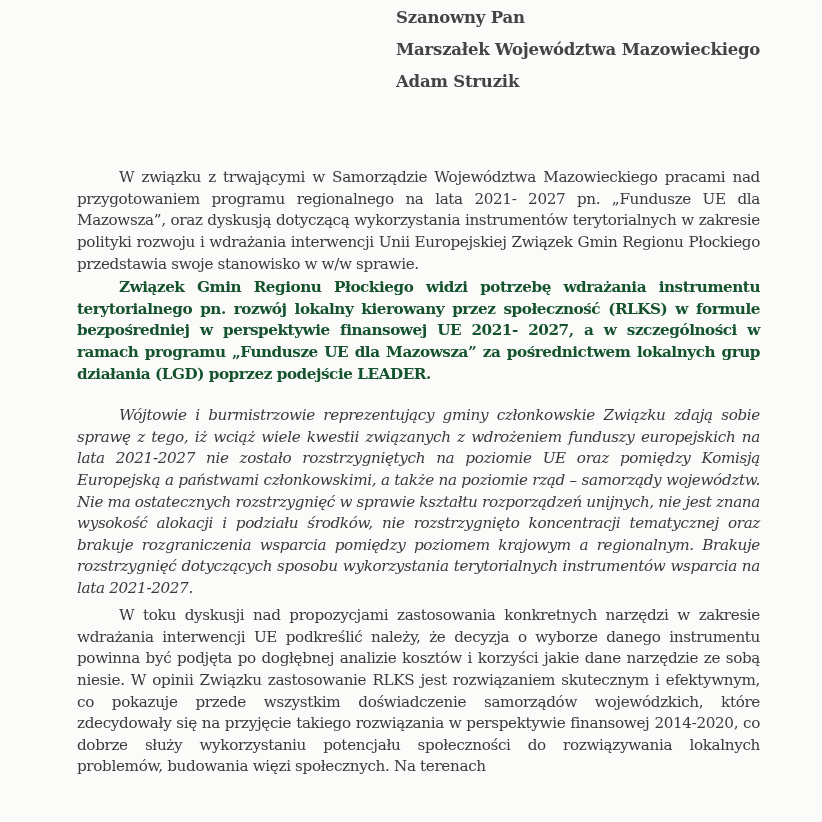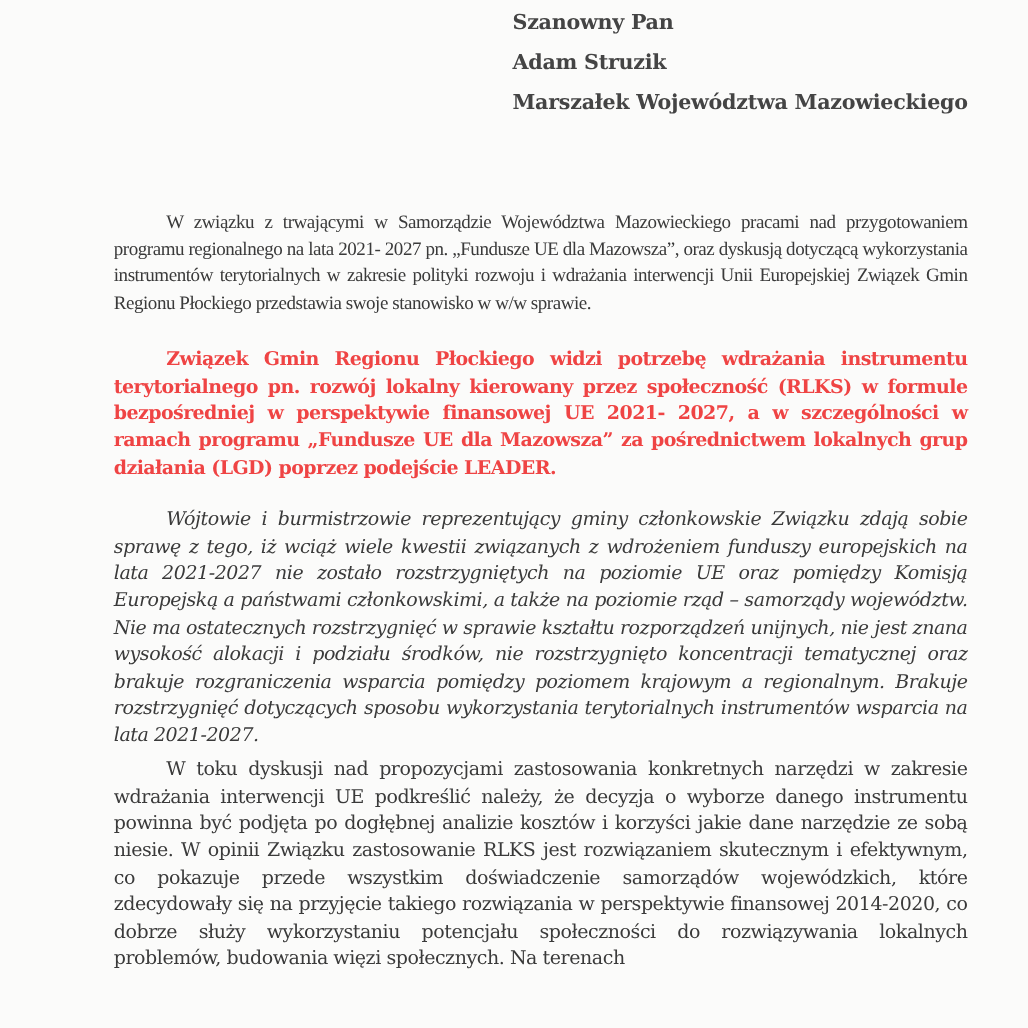--- a/index.html
+++ b/index.html
@@ -14,21 +14,20 @@
       color: #3a3a3a;
       font-family: "DejaVu Serif", "Liberation Serif", serif;
       position: relative;
     }
     .page {
       position: absolute;
       left: 0;
       top: 0;
       width: 710px;
       height: 822px;
-      margin-left: 14px;
     }
     .addressee {
       position: absolute;
       left: 396px;
       top: 2px;
       font-weight: bold;
       font-size: 16.5px;
       line-height: 32px;
       color: #444;
       font-family: "DejaVu Serif", serif;
@@ -41,36 +40,36 @@
       width: 683px;
       font-size: 15.2px;
       line-height: 21.6px;
       text-align: justify;
       text-indent: 42px;
       letter-spacing: -0.35px;
       word-spacing: 0px;
     }
     .para.bold {
       font-weight: bold;
-      color: #ef4444;
+      color: #14532d;
       letter-spacing: -0.45px;
       font-size: 15.2px;
     }
-    #p1 { top: 152px; font-family: Liberation Serif, serif; }
+    #p1 { top: 152px; }
     #p2 { top: 262px; }
     #p3 { top: 390px; font-style: italic; }
     #p4 { top: 590px; }
   </style>
 </head>
 <body>
 
 <div class="page">
   <div class="addressee">
     <div>Szanowny Pan</div>
+    <div>Marszałek Województwa Mazowieckiego</div>
     <div>Adam Struzik</div>
-    <div>Marszałek Województwa Mazowieckiego</div>
   </div>
 
   <p class="para" id="p1">W związku z trwającymi w Samorządzie Województwa Mazowieckiego pracami nad przygotowaniem programu regionalnego na lata 2021- 2027 pn. „Fundusze UE dla Mazowsza”, oraz dyskusją dotyczącą wykorzystania instrumentów terytorialnych w zakresie polityki rozwoju i wdrażania interwencji Unii Europejskiej Związek Gmin Regionu Płockiego przedstawia swoje stanowisko w w/w sprawie.</p>
   <p class="para bold" id="p2">Związek Gmin Regionu Płockiego widzi potrzebę wdrażania instrumentu terytorialnego pn. rozwój lokalny kierowany przez społeczność (RLKS) w formule bezpośredniej w perspektywie finansowej UE 2021- 2027, a w szczególności w ramach programu „Fundusze UE dla Mazowsza” za pośrednictwem lokalnych grup działania (LGD) poprzez podejście LEADER.</p>
   <p class="para" id="p3">Wójtowie i burmistrzowie reprezentujący gminy członkowskie Związku zdają sobie sprawę z tego, iż wciąż wiele kwestii związanych z wdrożeniem funduszy europejskich na lata 2021-2027 nie zostało rozstrzygniętych na poziomie UE oraz pomiędzy Komisją Europejską a państwami członkowskimi, a także na poziomie rząd – samorządy województw. Nie ma ostatecznych rozstrzygnięć w sprawie kształtu rozporządzeń unijnych, nie jest znana wysokość alokacji i podziału środków, nie rozstrzygnięto koncentracji tematycznej oraz brakuje rozgraniczenia wsparcia pomiędzy poziomem krajowym a regionalnym. Brakuje rozstrzygnięć dotyczących sposobu wykorzystania terytorialnych instrumentów wsparcia na lata 2021-2027.</p>
   <p class="para" id="p4">W toku dyskusji nad propozycjami zastosowania konkretnych narzędzi w zakresie wdrażania interwencji UE podkreślić należy, że decyzja o wyborze danego instrumentu powinna być podjęta po dogłębnej analizie kosztów i korzyści jakie dane narzędzie ze sobą niesie. W opinii Związku zastosowanie RLKS jest rozwiązaniem skutecznym i efektywnym, co pokazuje przede wszystkim doświadczenie samorządów wojewódzkich, które zdecydowały się na przyjęcie takiego rozwiązania w perspektywie finansowej 2014-2020, co dobrze służy wykorzystaniu potencjału społeczności do rozwiązywania lokalnych problemów, budowania więzi społecznych. Na terenach</p>
 </div>
 
 </body></html>

